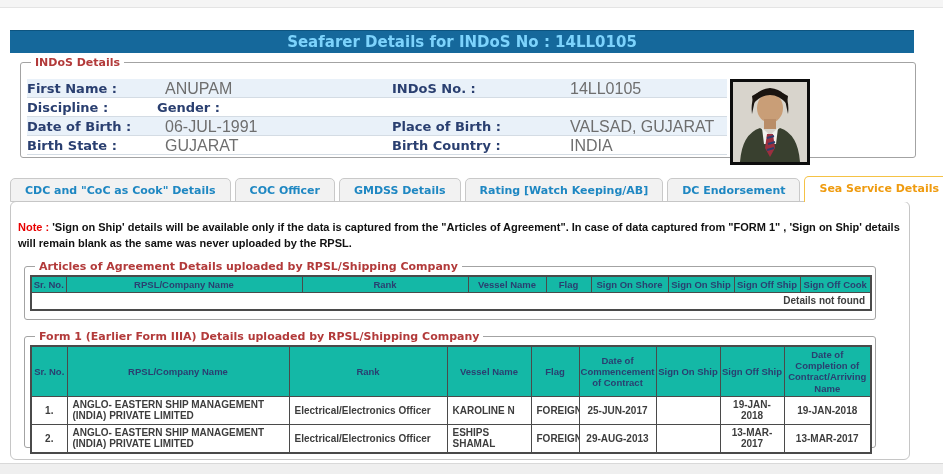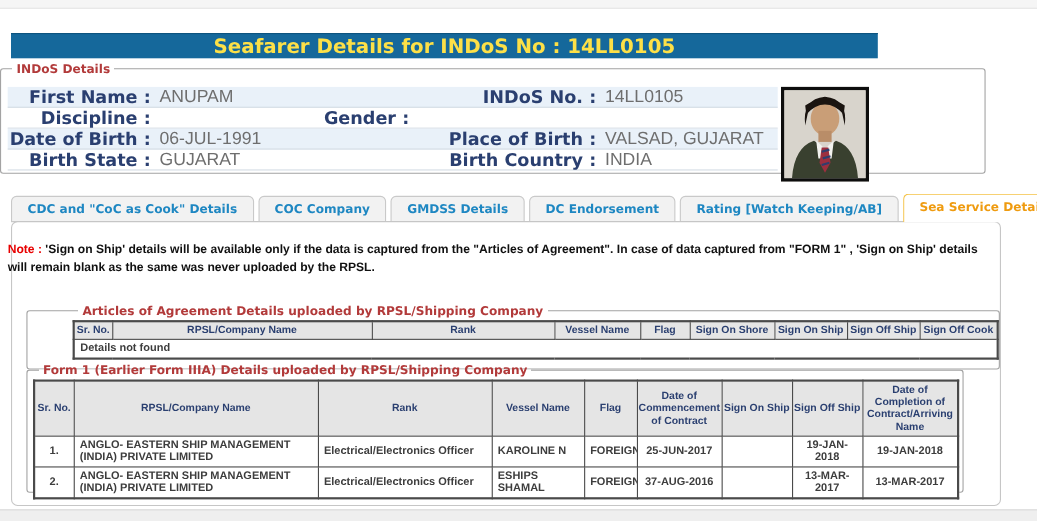--- a/index.html
+++ b/index.html
@@ -6,45 +6,45 @@
   html,body { background:#ffffff; }
   .page {
     position:relative; width:943px; height:474px; overflow:hidden;
     background:#ffffff; font-family:"Liberation Sans", sans-serif;
   }
   .top-strip {
     position:absolute; left:0; top:0; width:943px; height:8px;
     background:#f5f5f5; border-bottom:1px solid #e4e4e4;
   }
   .title-bar {
-    position:absolute; left:10px; top:30px; width:788px; height:23px;
-    background:#15689B; color:#fde047; text-align:center; line-height:23px;
-    font-family:"DejaVu Sans", sans-serif; font-weight:bold; font-size:18px;
+    position:absolute; left:10px; top:30px; width:904px; height:23px;
+    background:#15689B; color:#7dd3fc; text-align:center; line-height:23px;
+    font-family:"DejaVu Sans", sans-serif; font-weight:bold; font-size:15px;
     border-top:1px solid #0d547f;
   }
   fieldset {
     position:absolute; background:#ffffff;
     border:1px solid #a3a3a3; border-radius:3px;
   }
   legend {
     margin-left:10px; padding:0 4px;
     font-family:"DejaVu Sans", sans-serif; font-weight:bold; font-size:11px;
     color:#B23A3A;
   }
-  .indos-fieldset { left:0; top:56px; width:896px; height:102px; }
+  .indos-fieldset { left:20px; top:56px; width:896px; height:102px; }
   .detail-grid { position:absolute; left:6px; top:10px; width:700px; }
   .drow {
     display:grid; grid-template-columns:130px 235px 170px 1fr;
     height:19px; line-height:19px; font-size:11px;
     border-bottom:1px solid #d4dce4;
   }
   .drow.shade { background:#E9F1F9; }
   .dlabel {
-    text-align:right; font-weight:bold; color:#2A3F70;
-    font-family:"DejaVu Sans", sans-serif; font-size:16px;
+    text-align:left; font-weight:bold; color:#2A3F70;
+    font-family:"DejaVu Sans", sans-serif; font-size:13px;
   }
   .dvalue { color:#6e6e6e; padding-left:8px; font-size:16px; }
   .photo {
     position:absolute; left:709px; top:10px; width:80px; height:86px;
     border:3px solid #0d0d0d; background:#d8d4cc;
   }
   .tabbar {
     position:absolute; left:10px; top:177px; height:25px;
     display:flex; gap:4px; align-items:flex-end;
   }
@@ -57,42 +57,42 @@
   .tab.active {
     height:26px; line-height:24px; background:#ffffff;
     border:1px solid #F5C245; border-bottom:none;
     color:#EF9B0F; position:relative; z-index:2;
   }
   .panel {
     position:absolute; left:10px; top:201px; width:900px; height:259px;
     background:#ffffff; border:1px solid #c6c6c6; border-radius:6px;
   }
   .note {
-    position:absolute; left:7px; top:220px; width:884px;
+    position:absolute; left:18px; top:220px; width:884px;
     font-weight:bold; font-size:11px; line-height:1.45; color:#111111;
   }
   .note-prefix { color:#E80000; }
-  .articles-fieldset { left:24px; top:276px; width:852px; height:60px;padding-left:36px; }
+  .articles-fieldset { left:24px; top:260px; width:852px; height:60px; }
   .form1-fieldset    { left:24px; top:330px; width:852px; height:118px; }
   table.svc {
     border-collapse:collapse; table-layout:fixed; width:840px;
     margin:2px 0 0 5px; border:2px solid #4a4a4a; background:#ffffff;
   }
   table.svc th, table.svc td { border:1px solid #4a4a4a; overflow:hidden; }
   table.svc th {
-    background:#e5e5e5; color:#2A3F70; font-weight:bold; font-size:9.5px;
+    background:#14b8a6; color:#2A3F70; font-weight:bold; font-size:9.5px;
     line-height:1.18; text-align:center; padding:2px 1px; vertical-align:middle;
   }
   table.svc td {
     font-size:10px; font-weight:bold; color:#3d3d3d;
     padding:2px 5px; line-height:1.15; vertical-align:middle;
   }
   td.c { text-align:center; padding:2px 1px; }
   td.empty-msg {
-    color:#D40000; text-align:left; font-size:11px; height:16px; padding:1px;
+    color:#D40000; text-align:right; font-size:11px; height:16px; padding:1px;
   }
   .arow { height:22px; }
   .bottom-strip {
     position:absolute; left:0; top:463px; width:943px; height:11px;
     background:#efefef; border-top:1px solid #d9d9d9;
   }
 </style>
 </head>
 <body>
 
@@ -138,24 +138,24 @@
         <path d="M7,80 Q9,52 27,46 L37,53 L47,46 Q65,52 67,80 Z" fill="#39402f"></path>
         <path d="M29,46 L37,53 L45,46 L43,62 L31,62 Z" fill="#f2f2ee"></path>
         <path d="M34,52 L40,52 L42,66 L37,75 L32,66 Z" fill="#9c2f3f"></path>
         <path d="M34,56 L41,54 M35,62 L42,60 M34,68 L41,66" stroke="#2e3e6e" stroke-width="2" fill="none"></path>
       </svg>
     </div>
   </fieldset>
 
   <div class="tabbar">
     <div class="tab">CDC and "CoC as Cook" Details</div>
-    <div class="tab">COC Company</div>
+    <div class="tab">COC Officer</div>
     <div class="tab">GMDSS Details</div>
+    <div class="tab">Rating [Watch Keeping/AB]</div>
     <div class="tab">DC Endorsement</div>
-    <div class="tab">Rating [Watch Keeping/AB]</div>
     <div class="tab active">Sea Service Details</div>
 
   </div>
 
   <div class="panel"></div>
 
   <div class="note">
     <span class="note-prefix">Note :</span>
     <span>'Sign on Ship' details will be available only if the data is captured from the "Articles of Agreement". In case of data captured from "FORM 1" , 'Sign on Ship' details will remain blank as the same was never uploaded by the RPSL.</span>
   </div>
@@ -229,21 +229,21 @@
         <td class="c"></td>
         <td class="c">19-JAN-2018</td>
         <td class="c">19-JAN-2018</td>
       </tr>
       <tr class="arow">
         <td class="c">2.</td>
         <td>ANGLO- EASTERN SHIP MANAGEMENT (INDIA) PRIVATE LIMITED</td>
         <td>Electrical/Electronics Officer</td>
         <td>ESHIPS SHAMAL</td>
         <td>FOREIGN</td>
-        <td class="c">37-AUG-2016</td>
+        <td class="c">29-AUG-2013</td>
         <td class="c"></td>
         <td class="c">13-MAR-2017</td>
         <td class="c">13-MAR-2017</td>
       </tr>
     </tbody>
       </table>
   </fieldset>
 
   <div class="bottom-strip"></div>
 

